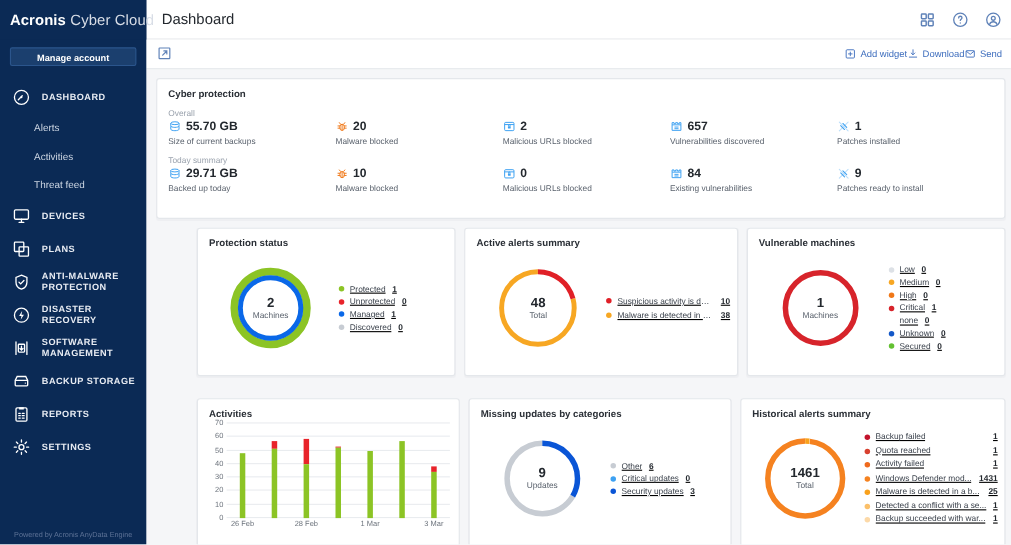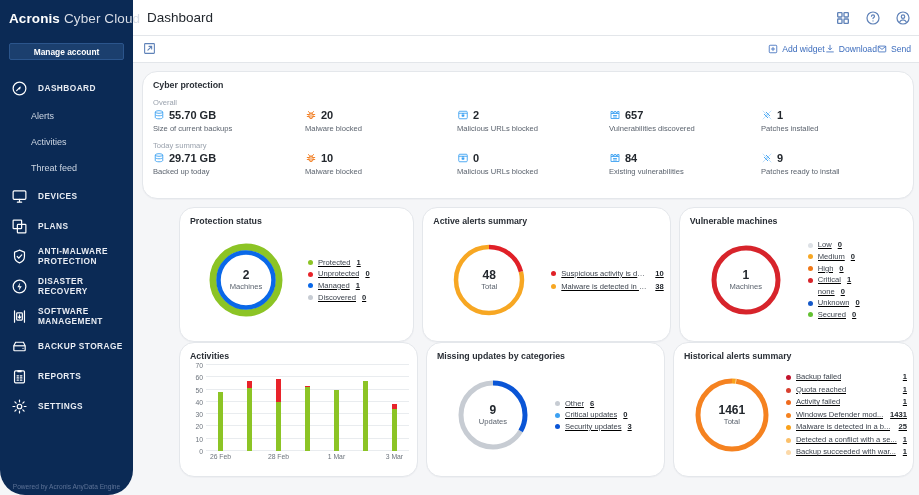--- a/index.html
+++ b/index.html
@@ -11,21 +11,20 @@
   }
   .app { position: relative; width: 919px; height: 495px; display: flex; }
 
   
   .sidebar {
     width: 133px; height: 495px;
     background: #0b2a55;
     color: #fff;
     flex: 0 0 133px;
     position: relative;
-    border-radius: 25px;
   }
   .brand {
     height: 36px; display: flex; align-items: center;
     padding-left: 9px; background: #0b2a55;
     font-size: 13.5px; letter-spacing: .1px; white-space: nowrap;
   }
   .brand .b1 { font-weight: bold; color: #ffffff; }
   .brand .b2 { font-weight: 400; color: #d8dde6; margin-left: 4px; }
   .manage-btn {
     margin: 7px 9px 0 9px; height: 17px;
@@ -72,37 +71,37 @@
   }
   .expand-ic { width: 14px; height: 14px; color: #5f82b8; cursor: pointer; }
   .expand-ic svg { width: 13px; height: 13px; display: block; }
   .actions { display: flex; align-items: center; }
   .act { display: flex; align-items: center; gap: 4px; color: #3d6dbd; font-size: 8.6px; cursor: pointer; }
   .act svg { width: 10px; height: 10px; display: block; }
 
   .content { flex: 1; padding: 8px 9px 0 9px; overflow: hidden; }
 
   .card {
-    background: #fff; border: 1px solid #e4e7eb; border-radius: 15px;
+    background: #fff; border: 1px solid #e4e7eb; border-radius: 3px;
     box-shadow: 0 1px 1px rgba(20,30,50,.03);
   }
   .card-title { font-size: 8.8px; font-weight: bold; color: #2a2f36; padding: 8px 0 0 10px; }
 
   
   .cyber { height: 128px; margin-bottom: 8px; }
   .cyber-rows { padding: 6px 0 0 10px; }
   .cyber-row { display: flex; margin-bottom: 1px; }
   .cyber-cell { width: 152px; flex: 0 0 152px; padding-top: 2px; }
   .sect-label { font-size: 7.6px; color: #9aa2ad; margin-bottom: 2px; }
   .stat-val { display: flex; align-items: center; gap: 4px; font-size: 11px; font-weight: bold; color: #23282e; }
   .stat-val svg { width: 12px; height: 12px; display: block; flex: 0 0 12px; }
   .stat-cap { font-size: 7.6px; color: #5b636e; margin-top: 3px; }
 
   
-  .grid { display: flex; gap: 8px; margin-bottom: 0; padding-left: 37px; }
+  .grid { display: flex; gap: 8px; margin-bottom: 20px; padding-left: 37px; }
   .grid .card { flex: 1 1 0; height: 135px; }
 
   .widget-body { display: flex; align-items: center; height: 108px; padding: 0 6px 0 6px; }
   .donut-wrap { width: 120px; flex: 0 0 120px; display: flex; align-items: center; justify-content: center; }
   .donut { position: relative; }
   .donut svg { display: block; }
   .donut-center {
     position: absolute; inset: 0; display: flex; flex-direction: column;
     align-items: center; justify-content: center; pointer-events: none;
   }

